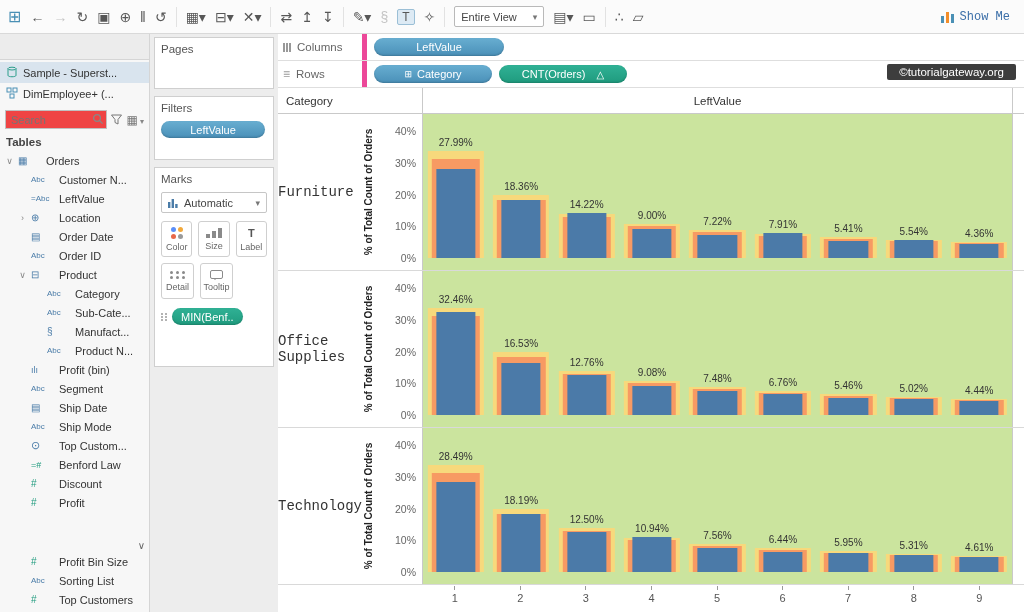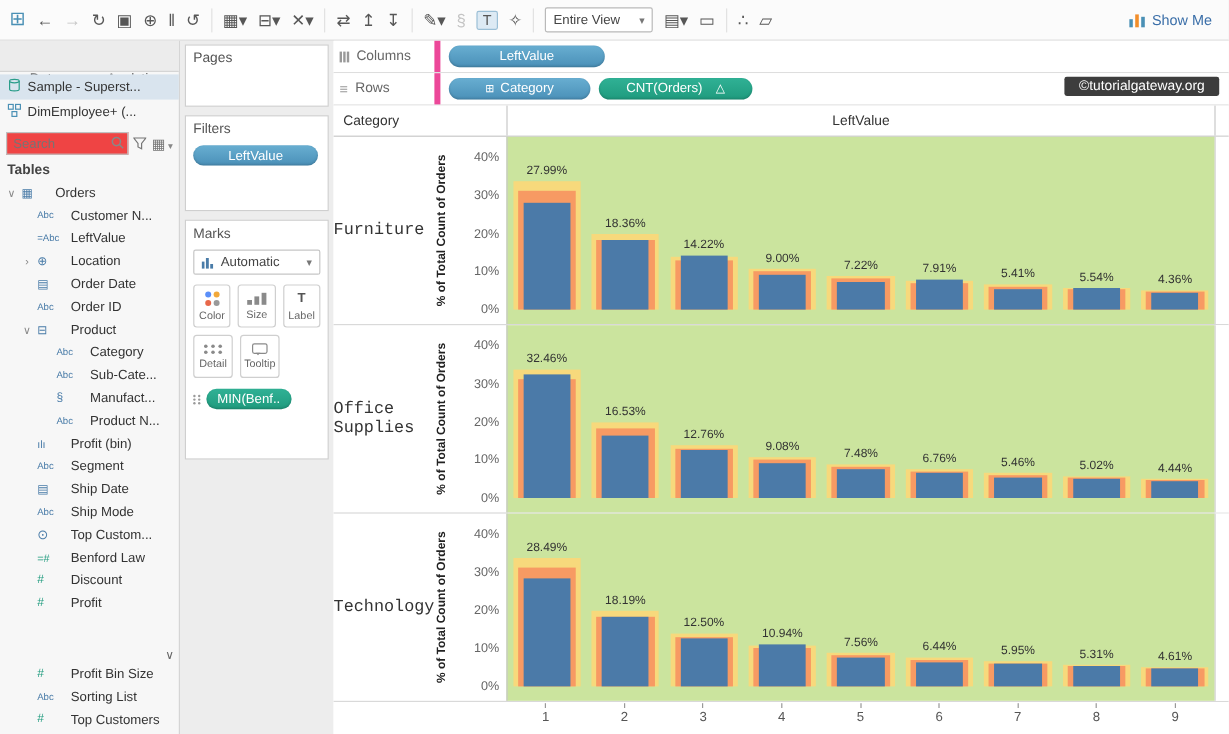--- a/index.html
+++ b/index.html
@@ -11,21 +11,21 @@
     display:flex; align-items:center; padding:0 8px; gap:9px; }
   .ticon { font-size:14px; color:#575757; line-height:1; cursor:default; }
   .ticon.dis { color:#c4c4c4; }
   .ticon.logo { color:#4a90b5; font-size:16px; }
   .ticon.active-box { border:1px solid #9bbfd6; background:#ddeaf4; padding:1px 4px; border-radius:2px; font-size:12px; }
   .tdiv { width:1px; height:20px; background:#e2e2e2; }
   .fit-select { border:1px solid #b9b9b9; background:#fff; height:21px; display:flex;
     align-items:center; padding:0 6px; gap:16px; color:#444; border-radius:2px; }
   .fit-select .caret { color:#777; font-size:9px; }
   .showme-btn { margin-left:auto; display:flex; align-items:center; gap:5px; color:#3a6ea8;
-    font-size:12px; padding:2px 6px; }
+    font-size:12px; padding:2px 6px;font-family:Liberation Mono, monospace; }
 
   
   .main { display:flex; height:578px; }
 
   
   .sidebar { width:150px; background:#f7f7f7; border-right:1px solid #d5d5d5;
     display:flex; flex-direction:column; position:relative; }
   .tabs { display:flex; height:26px; background:#ececec; border-bottom:1px solid #d5d5d5; }
   .tab { flex:1; display:flex; align-items:center; justify-content:center; color:#666; font-size:11.5px;margin-top:32px; }
   .tab.active { background:#fff; color:#222; border-right:1px solid #d5d5d5; }
@@ -46,21 +46,21 @@
   .icon-dim { color:#4a7ca8; } .icon-meas { color:#1f9b7e; }
   .lvl0 { padding-left:5px; } .lvl1 { padding-left:18px; } .lvl2 { padding-left:34px; }
   .spacer { flex:1; }
   .scroll-chev { position:absolute; right:4px; top:506px; color:#666; font-size:10px; }
 
   
   .cards-col { width:128px; background:#ededed; padding:3px 4px; display:flex; flex-direction:column; gap:7px; }
   .card { background:#fff; border:1px solid #cfcfcf; padding:5px 6px; }
   .card-label { color:#555; font-size:11.5px; }
   .card.pages { height:52px; }
-  .card.filters { height:80px; }
+  .card.filters { height:64px; }
   .card.marks { height:200px; }
   .pill { height:17px; border-radius:9px; color:#fff; font-size:11px; display:inline-flex;
     align-items:center; justify-content:center; padding:0 9px; gap:5px; white-space:nowrap;
     box-shadow: inset 0 -1px 2px rgba(0,0,0,.18); }
   .pill.blue { background:linear-gradient(#68aed1,#4a90b8); }
   .pill.green { background:linear-gradient(#30b195,#1f9b7e); }
   .filters .pill { width:104px; margin-top:7px; }
   .marks-select { border:1px solid #c6c6c6; border-radius:2px; height:21px; display:flex;
     align-items:center; gap:6px; padding:0 6px; margin:7px 0 8px 0; color:#444; background:#fff; }
   .marks-select .caret { margin-left:auto; color:#777; font-size:9px; }

